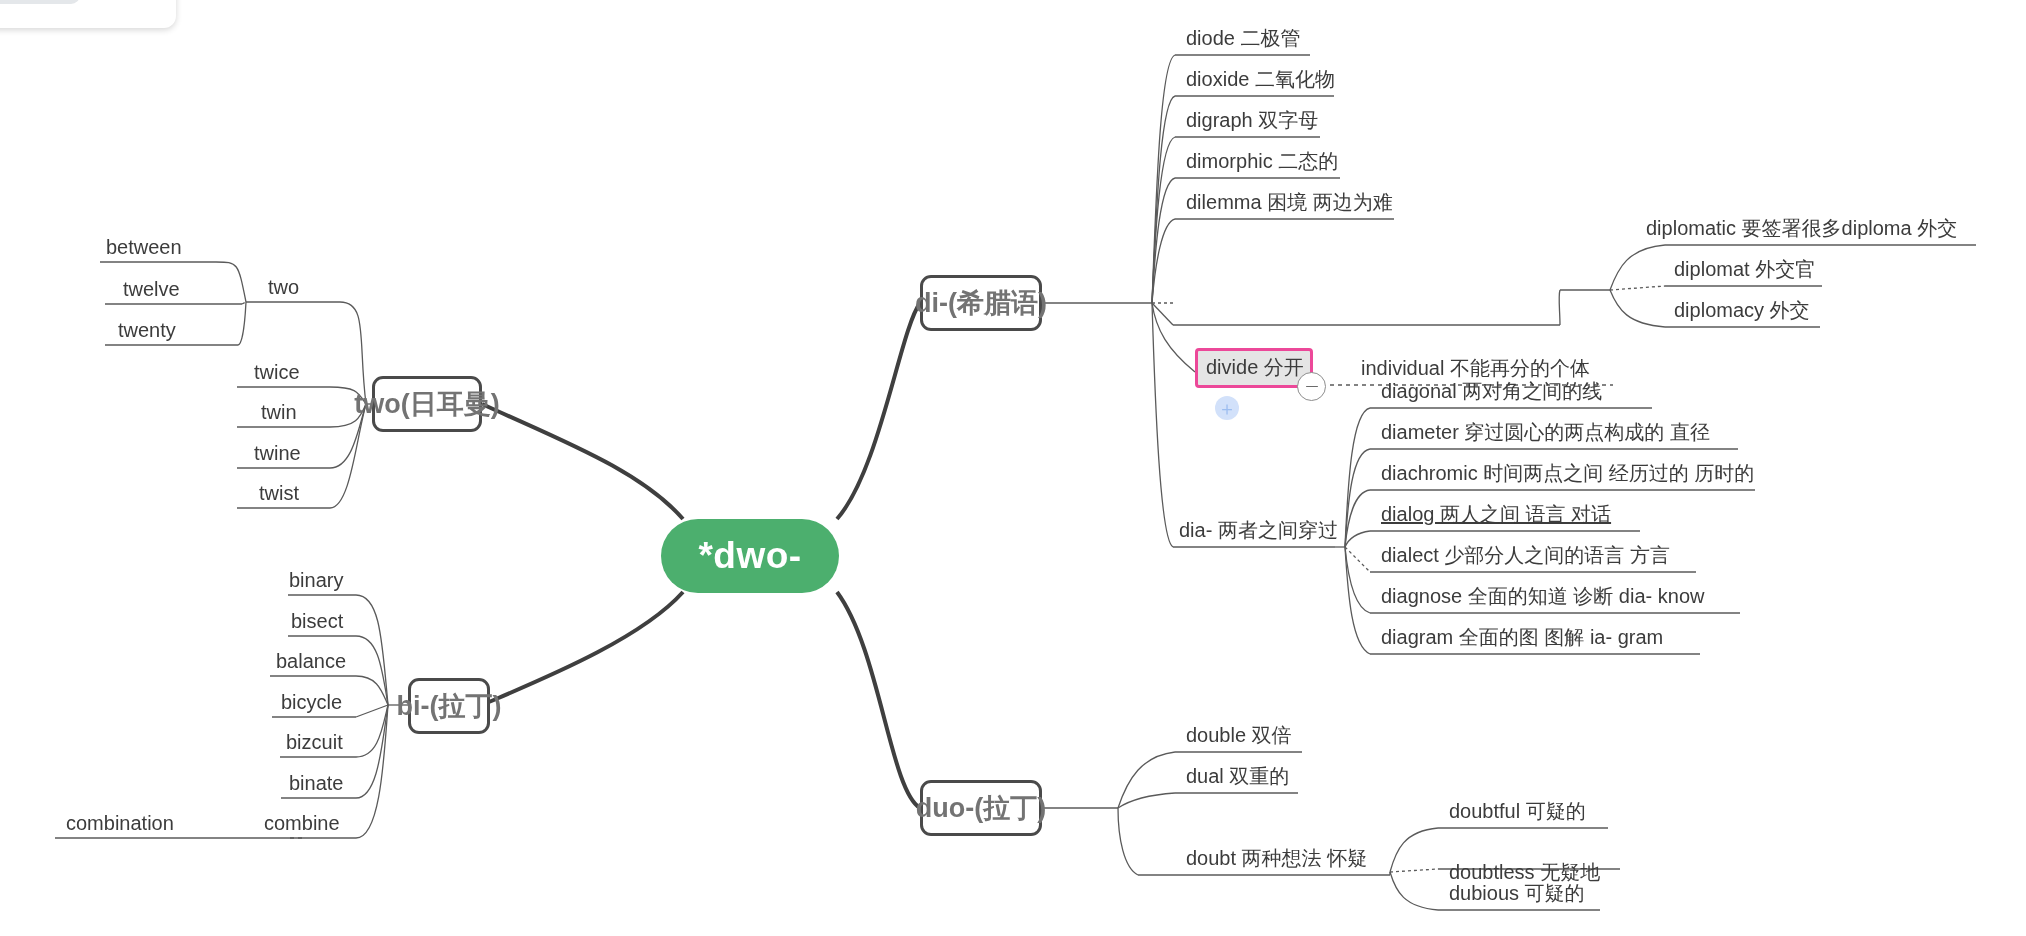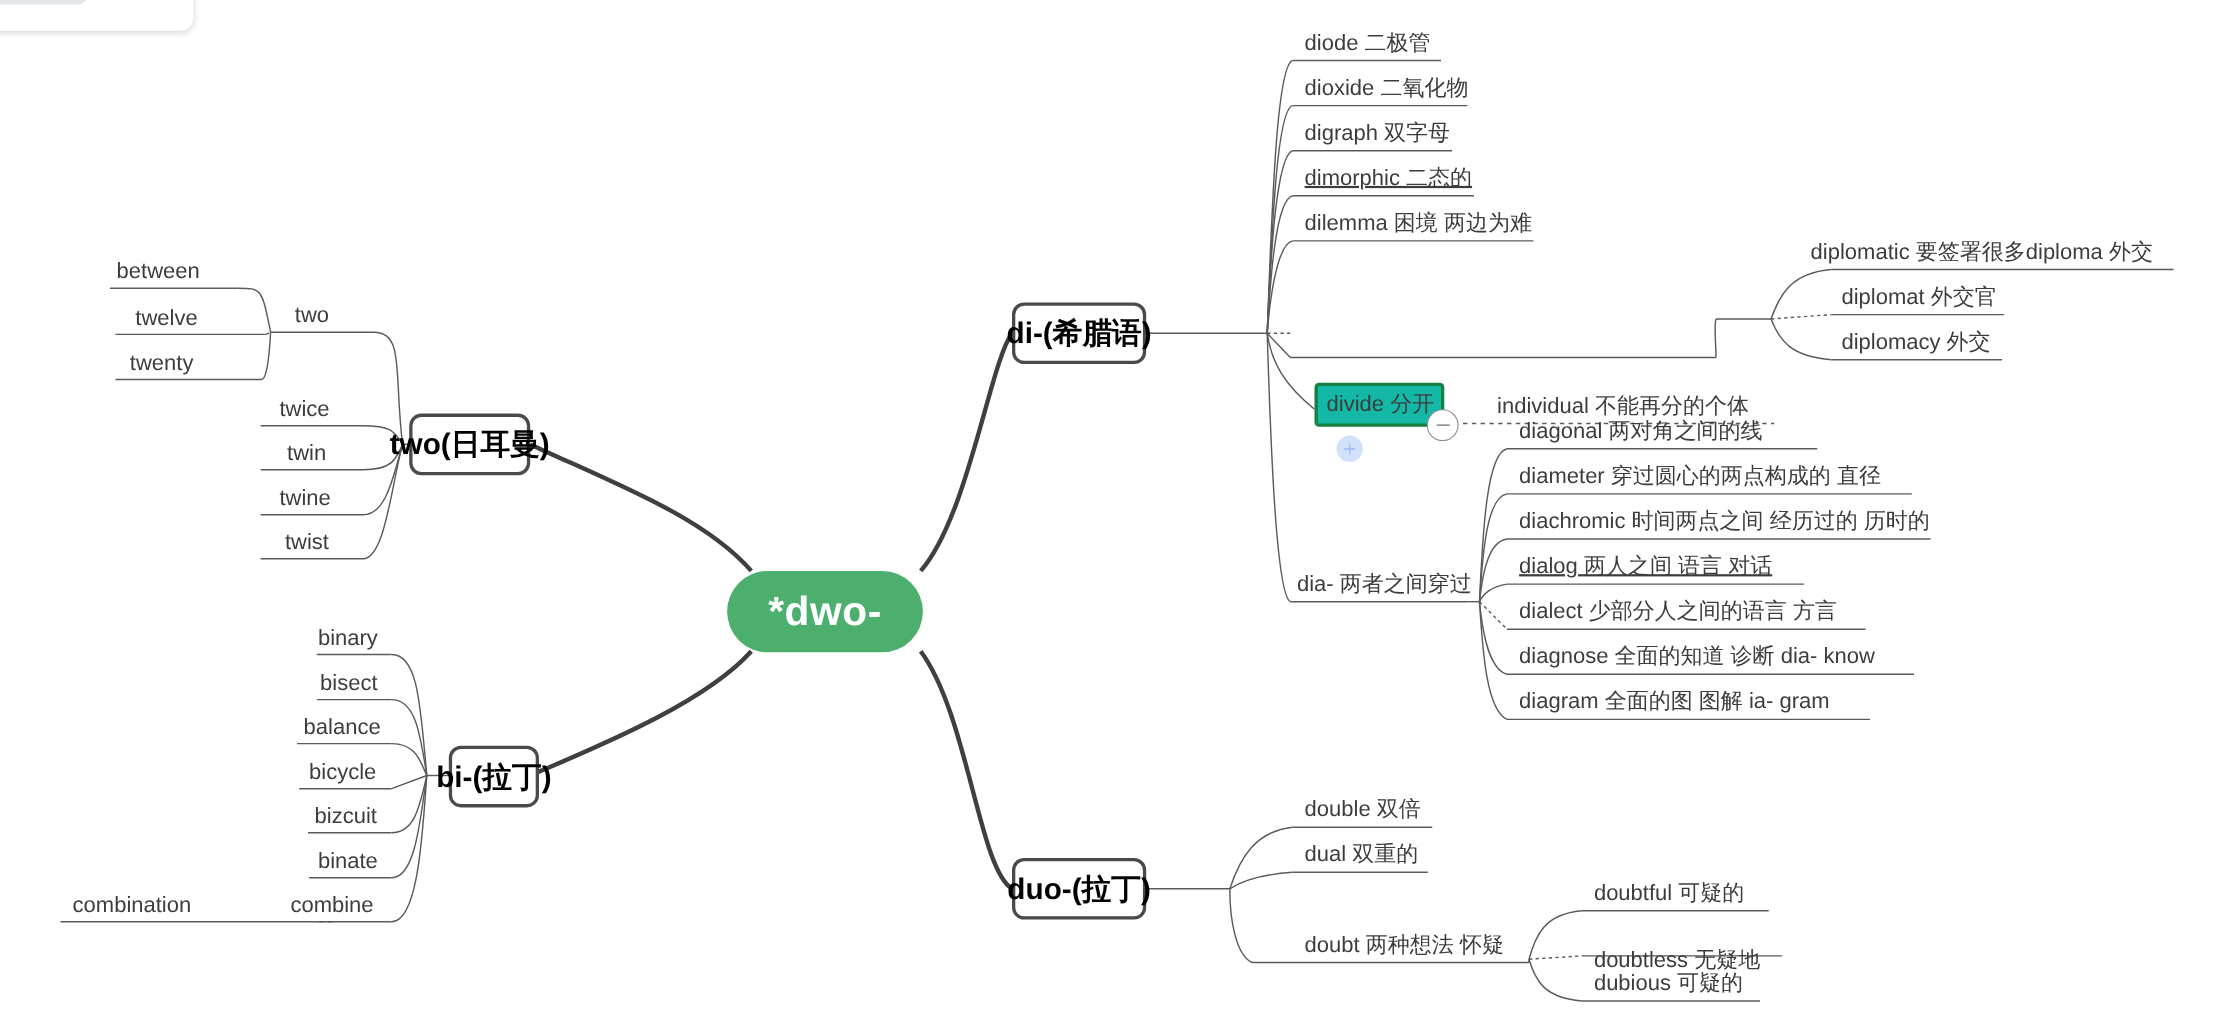--- a/index.html
+++ b/index.html
@@ -32,34 +32,34 @@
   .node{position:absolute;box-sizing:border-box;white-space:nowrap;}
 
   .root{
     background:#4caf6e;color:#ffffff;
     border-radius:46px;
     font-size:37px;font-weight:bold;
     display:flex;align-items:center;justify-content:center;
     letter-spacing:.5px;
   }
   .branch{
-    background:#ffffff;color:#000000;
+    background:#ffffff;color:#737373;
     border:3px solid #4a4a4a;border-radius:11px;
     font-size:27px;font-weight:bold;
     display:flex;align-items:center;justify-content:center;
   }
   .leaf{
     color:#3c3c3c;font-size:20px;
     display:flex;align-items:flex-end;
     padding:0 4px 3px 6px;
   }
   .leaf.selected{
-    border:3px solid #15803d;border-radius:4px;
+    border:3px solid #ec4899;border-radius:4px;
     padding:0 6px 2px 8px;align-items:center;
-    background:#14b8a6;
+    background:#e5e5e5;
   }
 
   
   .collapse-btn{
     position:absolute;width:27px;height:27px;border-radius:50%;
     background:#ffffff;border:1.6px solid #8d8d8d;
     display:flex;align-items:center;justify-content:center;
   }
   .collapse-btn .bar{width:12px;height:1.8px;background:#6b6b6b;border-radius:1px;}
   .add-btn{
@@ -215,21 +215,21 @@
   <div class="node leaf" style="left:270px;top:642px;height:34px;">balance</div>
   <div class="node leaf" style="left:275px;top:683px;height:34px;">bicycle</div>
   <div class="node leaf" style="left:280px;top:723px;height:34px;">bizcuit</div>
   <div class="node leaf" style="left:283px;top:764px;height:34px;">binate</div>
   <div class="node leaf" style="left:258px;top:804px;height:34px;">combine</div>
   <div class="node leaf" style="left:60px;top:804px;height:34px;">combination</div>
 
   <div class="node leaf" style="left:1180px;top:21px;height:34px;">diode 二极管</div>
   <div class="node leaf" style="left:1180px;top:62px;height:34px;">dioxide 二氧化物</div>
   <div class="node leaf" style="left:1180px;top:103px;height:34px;">digraph 双字母</div>
-  <div class="node leaf" style="left:1180px;top:144px;height:34px;text-decoration:underline;">dimorphic 二态的</div>
+  <div class="node leaf" style="left:1180px;top:144px;height:34px;">dimorphic 二态的</div>
   <div class="node leaf" style="left:1180px;top:185px;height:34px;">dilemma  困境 两边为难</div>
 
   <div class="node leaf" style="left:1640px;top:211px;height:34px;">diplomatic 要签署很多diploma 外交</div>
   <div class="node leaf" style="left:1668px;top:252px;height:34px;">diplomat 外交官</div>
   <div class="node leaf" style="left:1668px;top:293px;height:34px;">diplomacy 外交</div>
 
   <div class="node leaf selected" style="left:1195px;top:348px;height:40px;">divide 分开</div>
   <div class="collapse-btn" style="left:1297px;top:372px;">
     <span class="bar"></span>
   </div>

